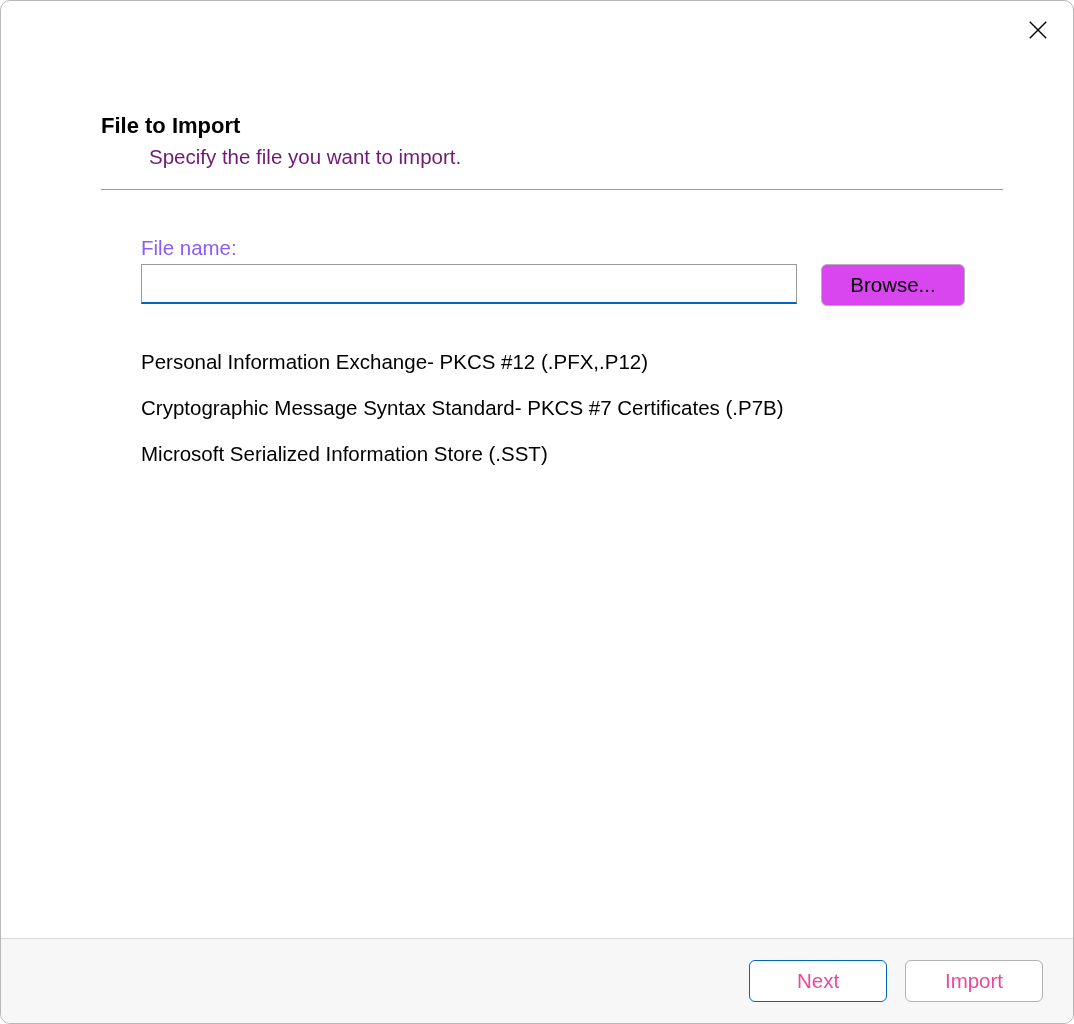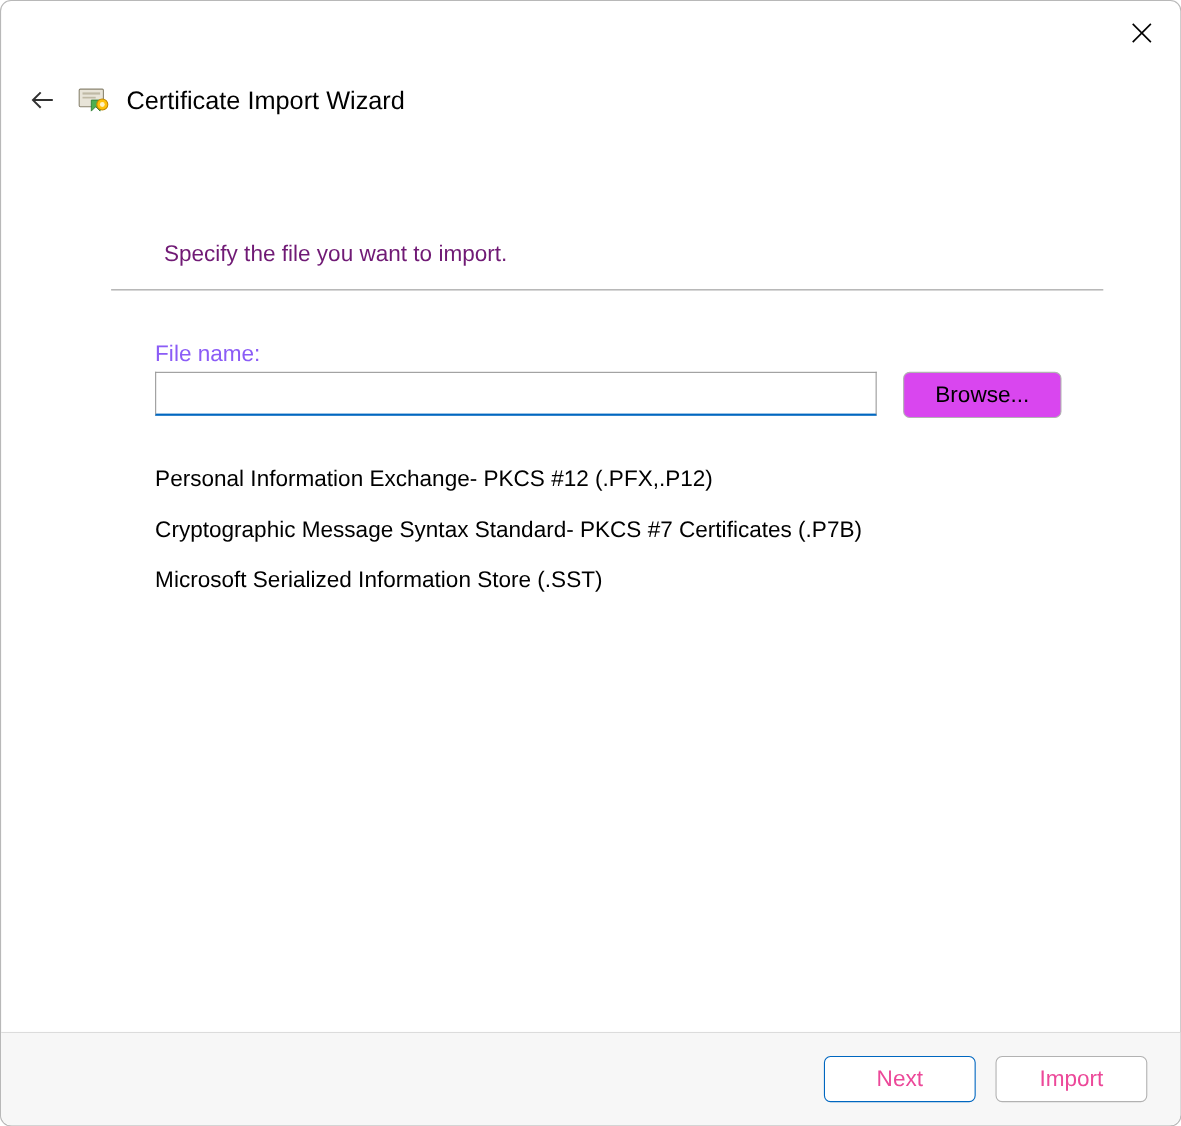--- a/index.html
+++ b/index.html
@@ -175,41 +175,23 @@
 
 <div class="window">
 
   <div class="close-btn">
     <svg viewBox="0 0 24 24">
       <line x1="3" y1="3" x2="21" y2="21" stroke="#000" stroke-width="1.6"></line>
       <line x1="21" y1="3" x2="3" y2="21" stroke="#000" stroke-width="1.6"></line>
     </svg>
   </div>
 
-  <div class="header-row">
-    <div class="back-arrow">
-      <svg viewBox="0 0 24 24">
-        <line x1="3" y1="12" x2="21" y2="12" stroke="#303030" stroke-width="1.8"></line>
-        <polyline points="10,5 3,12 10,19" fill="none" stroke="#303030" stroke-width="1.8"></polyline>
-      </svg>
-    </div>
-    <div class="wizard-icon">
-      <svg viewBox="0 0 32 28" width="32" height="28">
-        <rect x="3" y="4" width="22" height="16" rx="1" fill="#e8e4d8" stroke="#8a8470" stroke-width="1"></rect>
-        <rect x="6" y="7" width="16" height="2" fill="#bfb9a5"></rect>
-        <rect x="6" y="11" width="12" height="1.5" fill="#bfb9a5"></rect>
-        <path d="M 14 14 L 14 24 L 18 20 L 22 24 L 22 14 Z" fill="#4caf50" stroke="#2e7d32" stroke-width="0.8"></path>
-        <circle cx="24" cy="18" r="5" fill="#ffc107" stroke="#c08800" stroke-width="1"></circle>
-        <circle cx="24" cy="18" r="2.2" fill="#fff3c4"></circle>
-      </svg>
-    </div>
-    <div class="wizard-title">Certificate Import Wizard</div>
-  </div>
 
   <div class="content-area">
+    <div class="section-title">File to Import</div>
     <div class="section-subtitle">Specify the file you want to import.</div>
     <hr class="hr-line">
 
     <div class="form-area">
       <div class="field-label">File name:</div>
       <div class="input-row">
         <input type="text" class="file-input" autofocus="" value="" style="">
         <button class="browse-btn">Browse...</button>
       </div>
 

